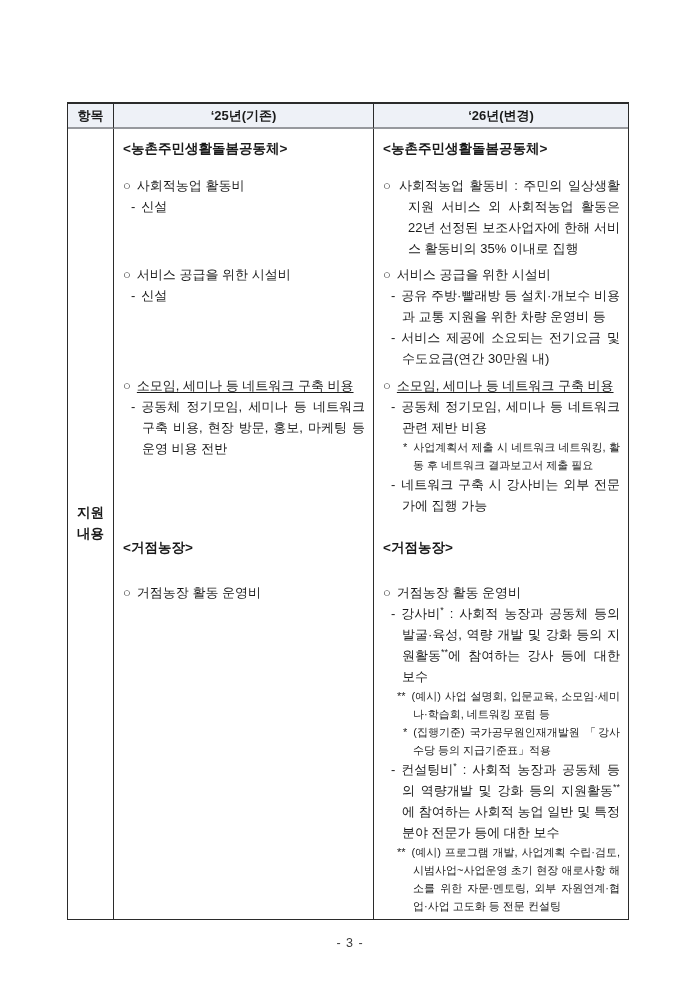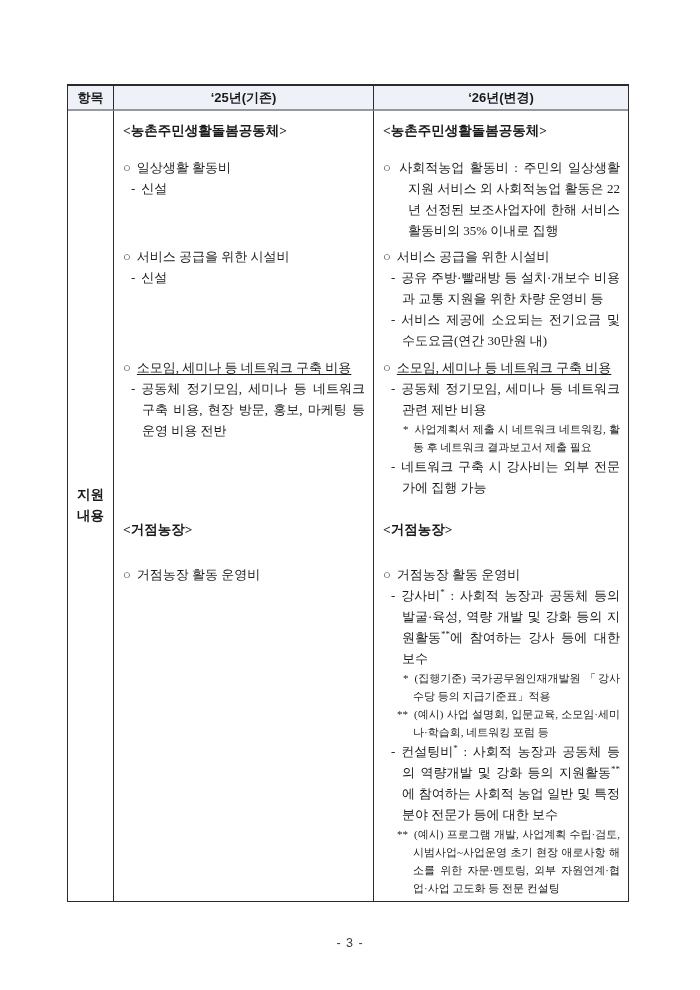--- a/index.html
+++ b/index.html
@@ -5,21 +5,21 @@
   * { margin:0; padding:0; box-sizing:border-box; }
   html,body { background:#ffffff; }
   body {
     width:700px; height:990px; position:relative;
     font-family:"Liberation Sans","DejaVu Sans",sans-serif;
     color:#1a1a1a;
   }
   .page { position:absolute; inset:0; background:#ffffff; }
 
   .tbl {
-    position:absolute; left:67px; top:84px; width:562px; height:818px;
+    position:absolute; left:67px; top:102px; width:562px; height:818px;
     display:grid;
     grid-template-columns:46px 260px 1fr;
     grid-template-rows:25px 1fr;
     border:1.6px solid #2b2b2b;
     border-top-width:2.3px;
     background:#ffffff;
   }
   .hc {
     background:#eef1f7;
     border-bottom:2.4px solid #97999e;
@@ -31,21 +31,20 @@
 
   .lb {
     display:flex; flex-direction:column; align-items:center; justify-content:center;
     font-weight:bold; font-size:13.5px; line-height:1.55; text-align:left;
   }
 
   .cc {
     padding:9px 8px 4px 9px;
     font-size:13px; line-height:21px;
     overflow:hidden;
-    font-family:Liberation Serif, serif;
   }
   .hd { font-weight:bold; font-size:13.5px; line-height:21px; }
   .ci { padding-left:25px; text-indent:-25px; }
   .di { padding-left:19px; text-indent:-11px; }
   .m  { margin-right:6px; }
   .j  { text-align:justify; }
   .u  { text-decoration:underline; text-underline-offset:2px; }
   .n  { font-size:11px; line-height:18px; }
   .n1 { padding-left:30px; text-indent:-10px; }
   .n2 { padding-left:30px; text-indent:-16px; }
@@ -72,21 +71,21 @@
     <div class="hc">‘26년(변경)</div>
 
     <div class="lb vr">
       <div>지원</div>
       <div>내용</div>
     </div>
 
     <div class="cc vr">
       <p class="hd">&lt;농촌주민생활돌봄공동체&gt;</p>
 
-      <p class="ci mt16"><span class="m">○</span><span>일상생활 활동비</span></p>
+      <p class="ci mt16"><span class="m">○</span><span>사회적농업 활동비</span></p>
       <p class="di"><span class="m">-</span><span>신설</span></p>
 
       <p class="ci mt47"><span class="m">○</span><span>서비스 공급을 위한 시설비</span></p>
       <p class="di"><span class="m">-</span><span>신설</span></p>
 
       <p class="ci mt69"><span class="m">○</span><span class="u">소모임, 세미나 등 네트워크 구축 비용</span></p>
       <p class="di j"><span class="m">-</span><span>공동체 정기모임, 세미나 등 네트워크 구축 비용, 현장 방문, 홍보, 마케팅 등 운영 비용 전반</span></p>
 
       <p class="hd mt78">&lt;거점농장&gt;</p>
 
@@ -105,22 +104,22 @@
       <p class="ci mt6"><span class="m">○</span><span class="u">소모임, 세미나 등 네트워크 구축 비용</span></p>
       <p class="di j"><span class="m">-</span><span>공동체 정기모임, 세미나 등 네트워크 관련 제반 비용</span></p>
       <p class="n n1 j"><span class="m">*</span><span>사업계획서 제출 시 네트워크 네트워킹, 활동 후 네트워크 결과보고서 제출 필요</span></p>
       <p class="di j"><span class="m">-</span><span>네트워크 구축 시 강사비는 외부 전문가에 집행 가능</span></p>
 
       <p class="hd mt21">&lt;거점농장&gt;</p>
 
       <p class="ci mt8"><span class="m">○</span><span>거점농장 활동 운영비</span></p>
 
       <p class="di j"><span class="m">-</span><span>강사비</span><sup class="a">*</sup><span> : 사회적 농장과 공동체 등의 발굴·육성, 역량 개발 및 강화 등의 지원활동</span><sup class="a">**</sup><span>에 참여하는 강사 등에 대한 보수</span></p>
+      <p class="n n2 j"><span class="m">**</span><span>(예시) 사업 설명회, 입문교육, 소모임·세미나·학습회, 네트워킹 포럼 등</span></p>
       <p class="n n1 j"><span class="m">*</span><span>(집행기준) 국가공무원인재개발원 「강사 수당 등의 지급기준표」적용</span></p>
-      <p class="n n2 j"><span class="m">**</span><span>(예시) 사업 설명회, 입문교육, 소모임·세미나·학습회, 네트워킹 포럼 등</span></p>
 
       <p class="di j"><span class="m">-</span><span>컨설팅비</span><sup class="a">*</sup><span> : 사회적 농장과 공동체 등의 역량개발 및 강화 등의 지원활동</span><sup class="a">**</sup><span>에 참여하는 사회적 농업 일반 및 특정분야 전문가 등에 대한 보수</span></p>
       <p class="n n2 j"><span class="m">**</span><span>(예시) 프로그램 개발, 사업계획 수립·검토, 시범사업~사업운영 초기 현장 애로사항 해소를 위한 자문·멘토링, 외부 자원연계·협업·사업 고도화 등 전문 컨설팅</span></p>
     </div>
 
   </div>
 
   <div class="footer">- 3 -</div>
 
 </div>

